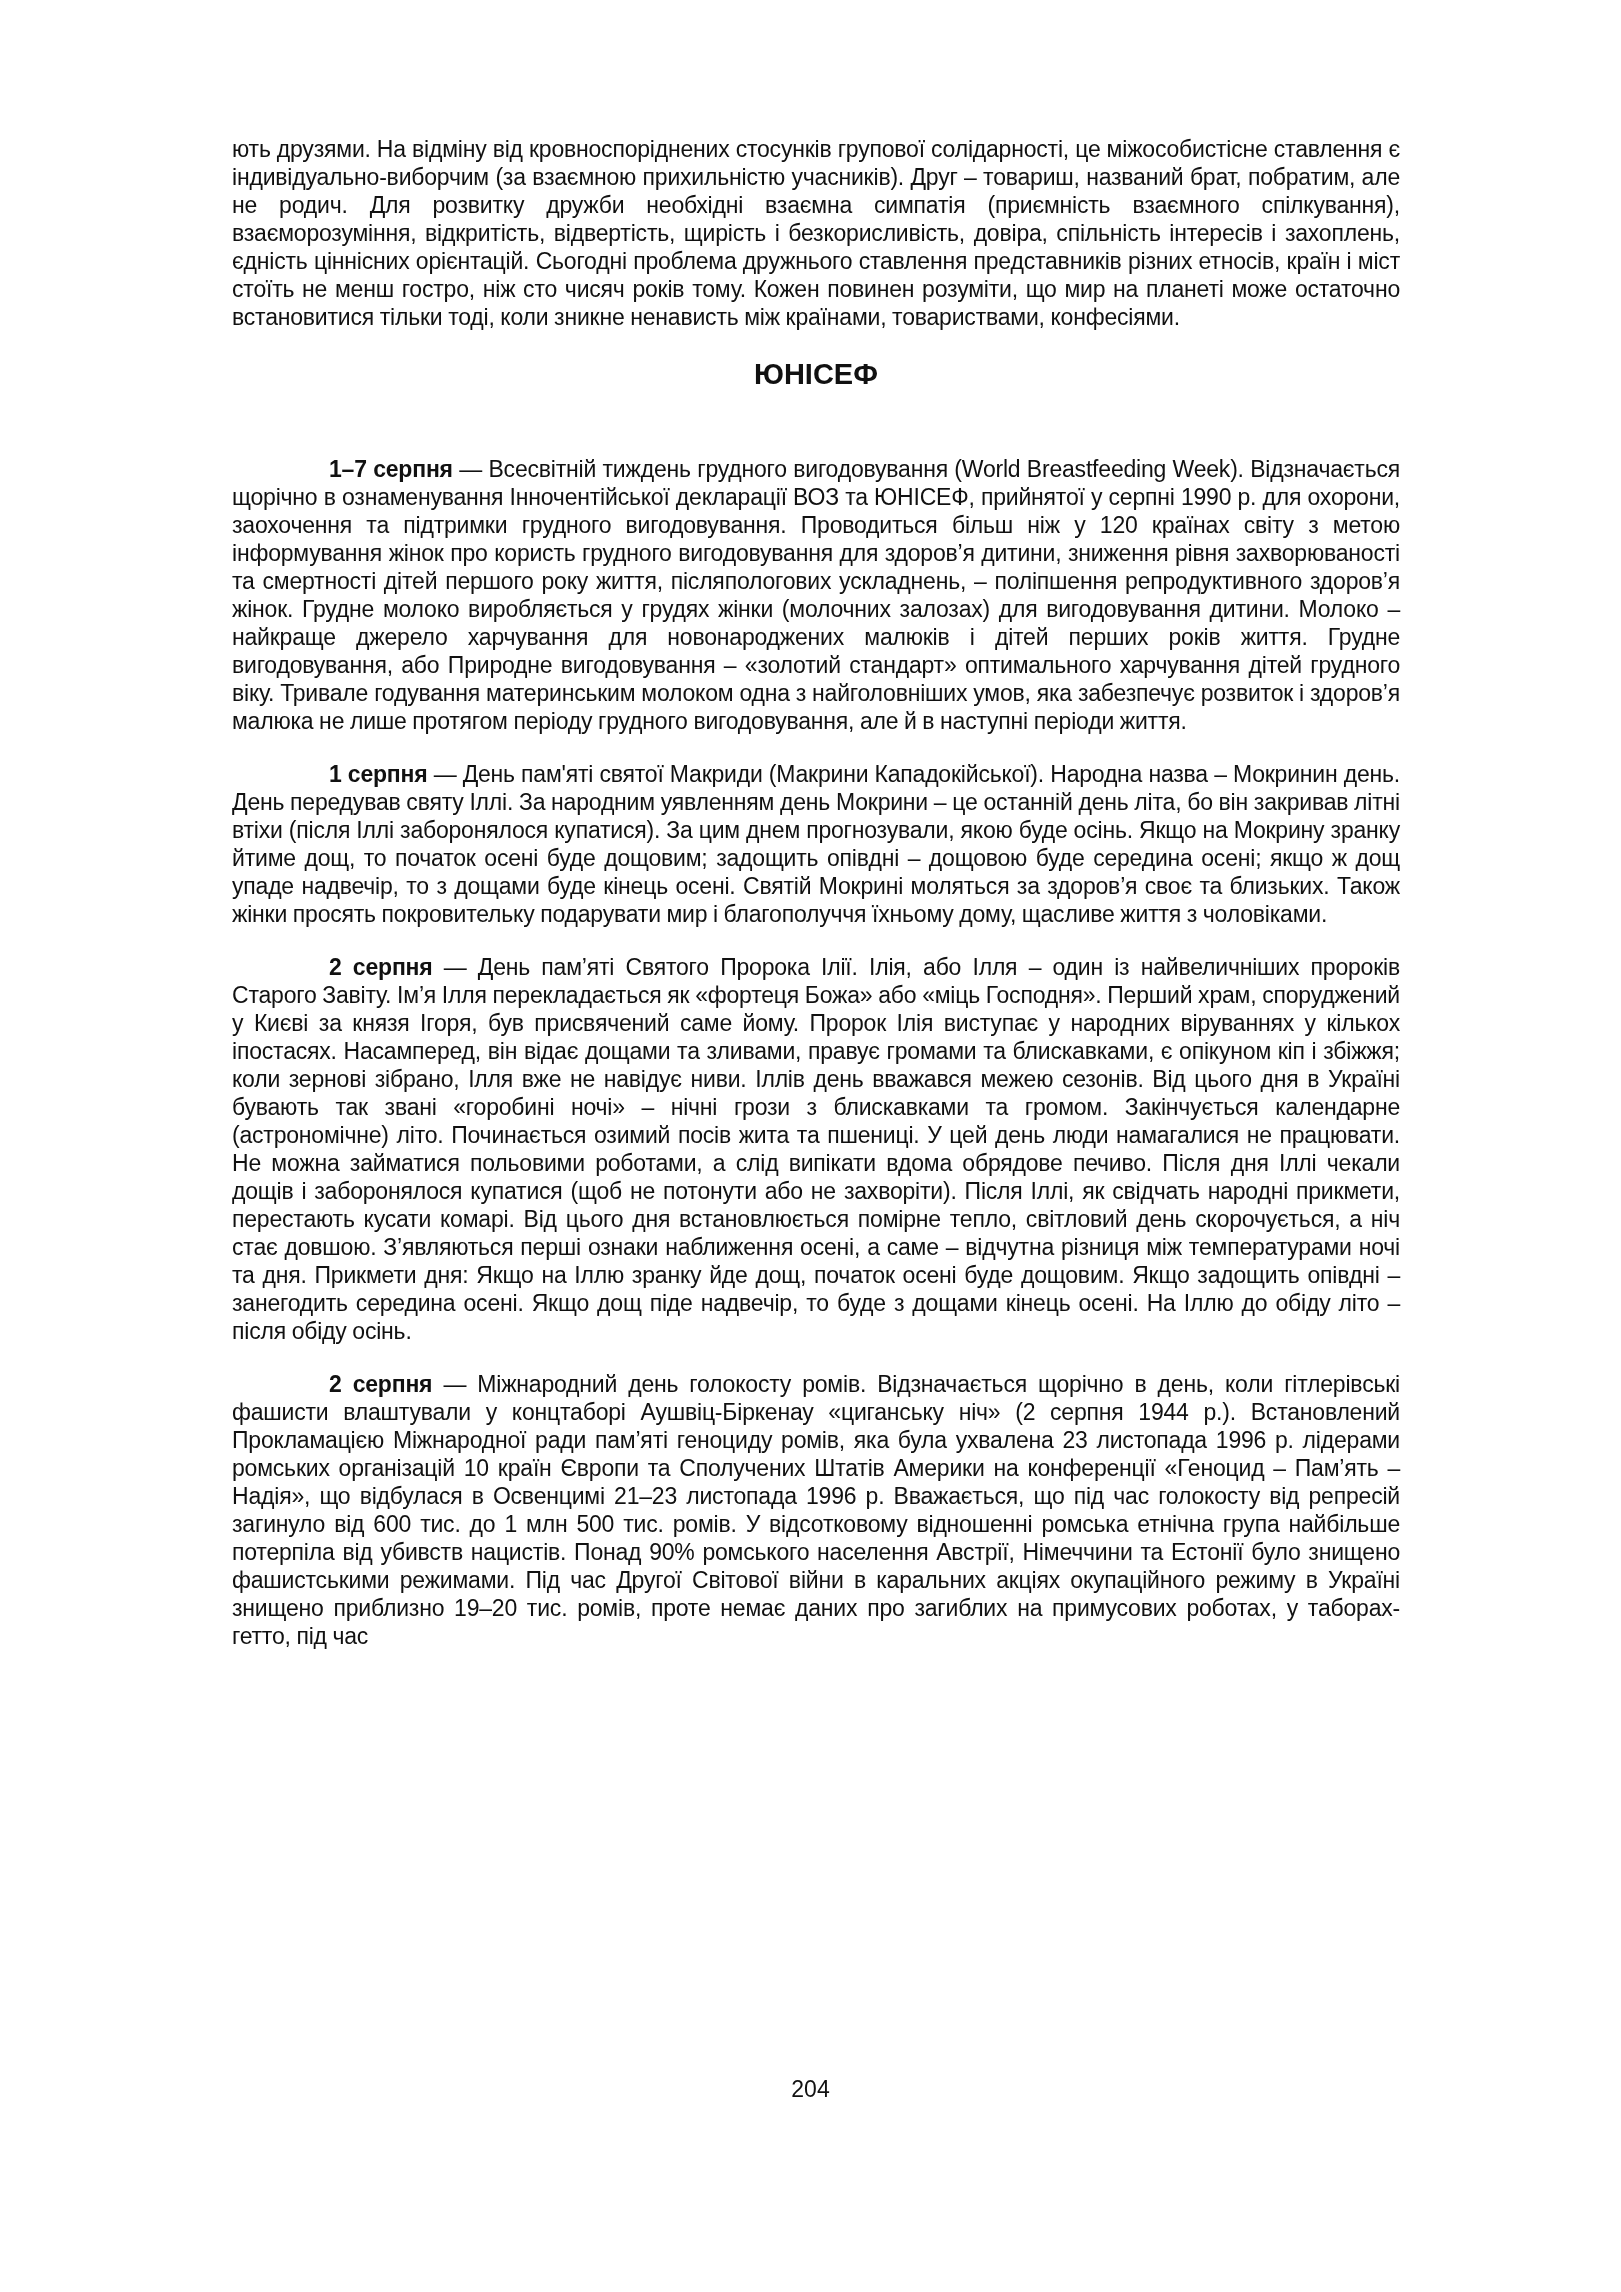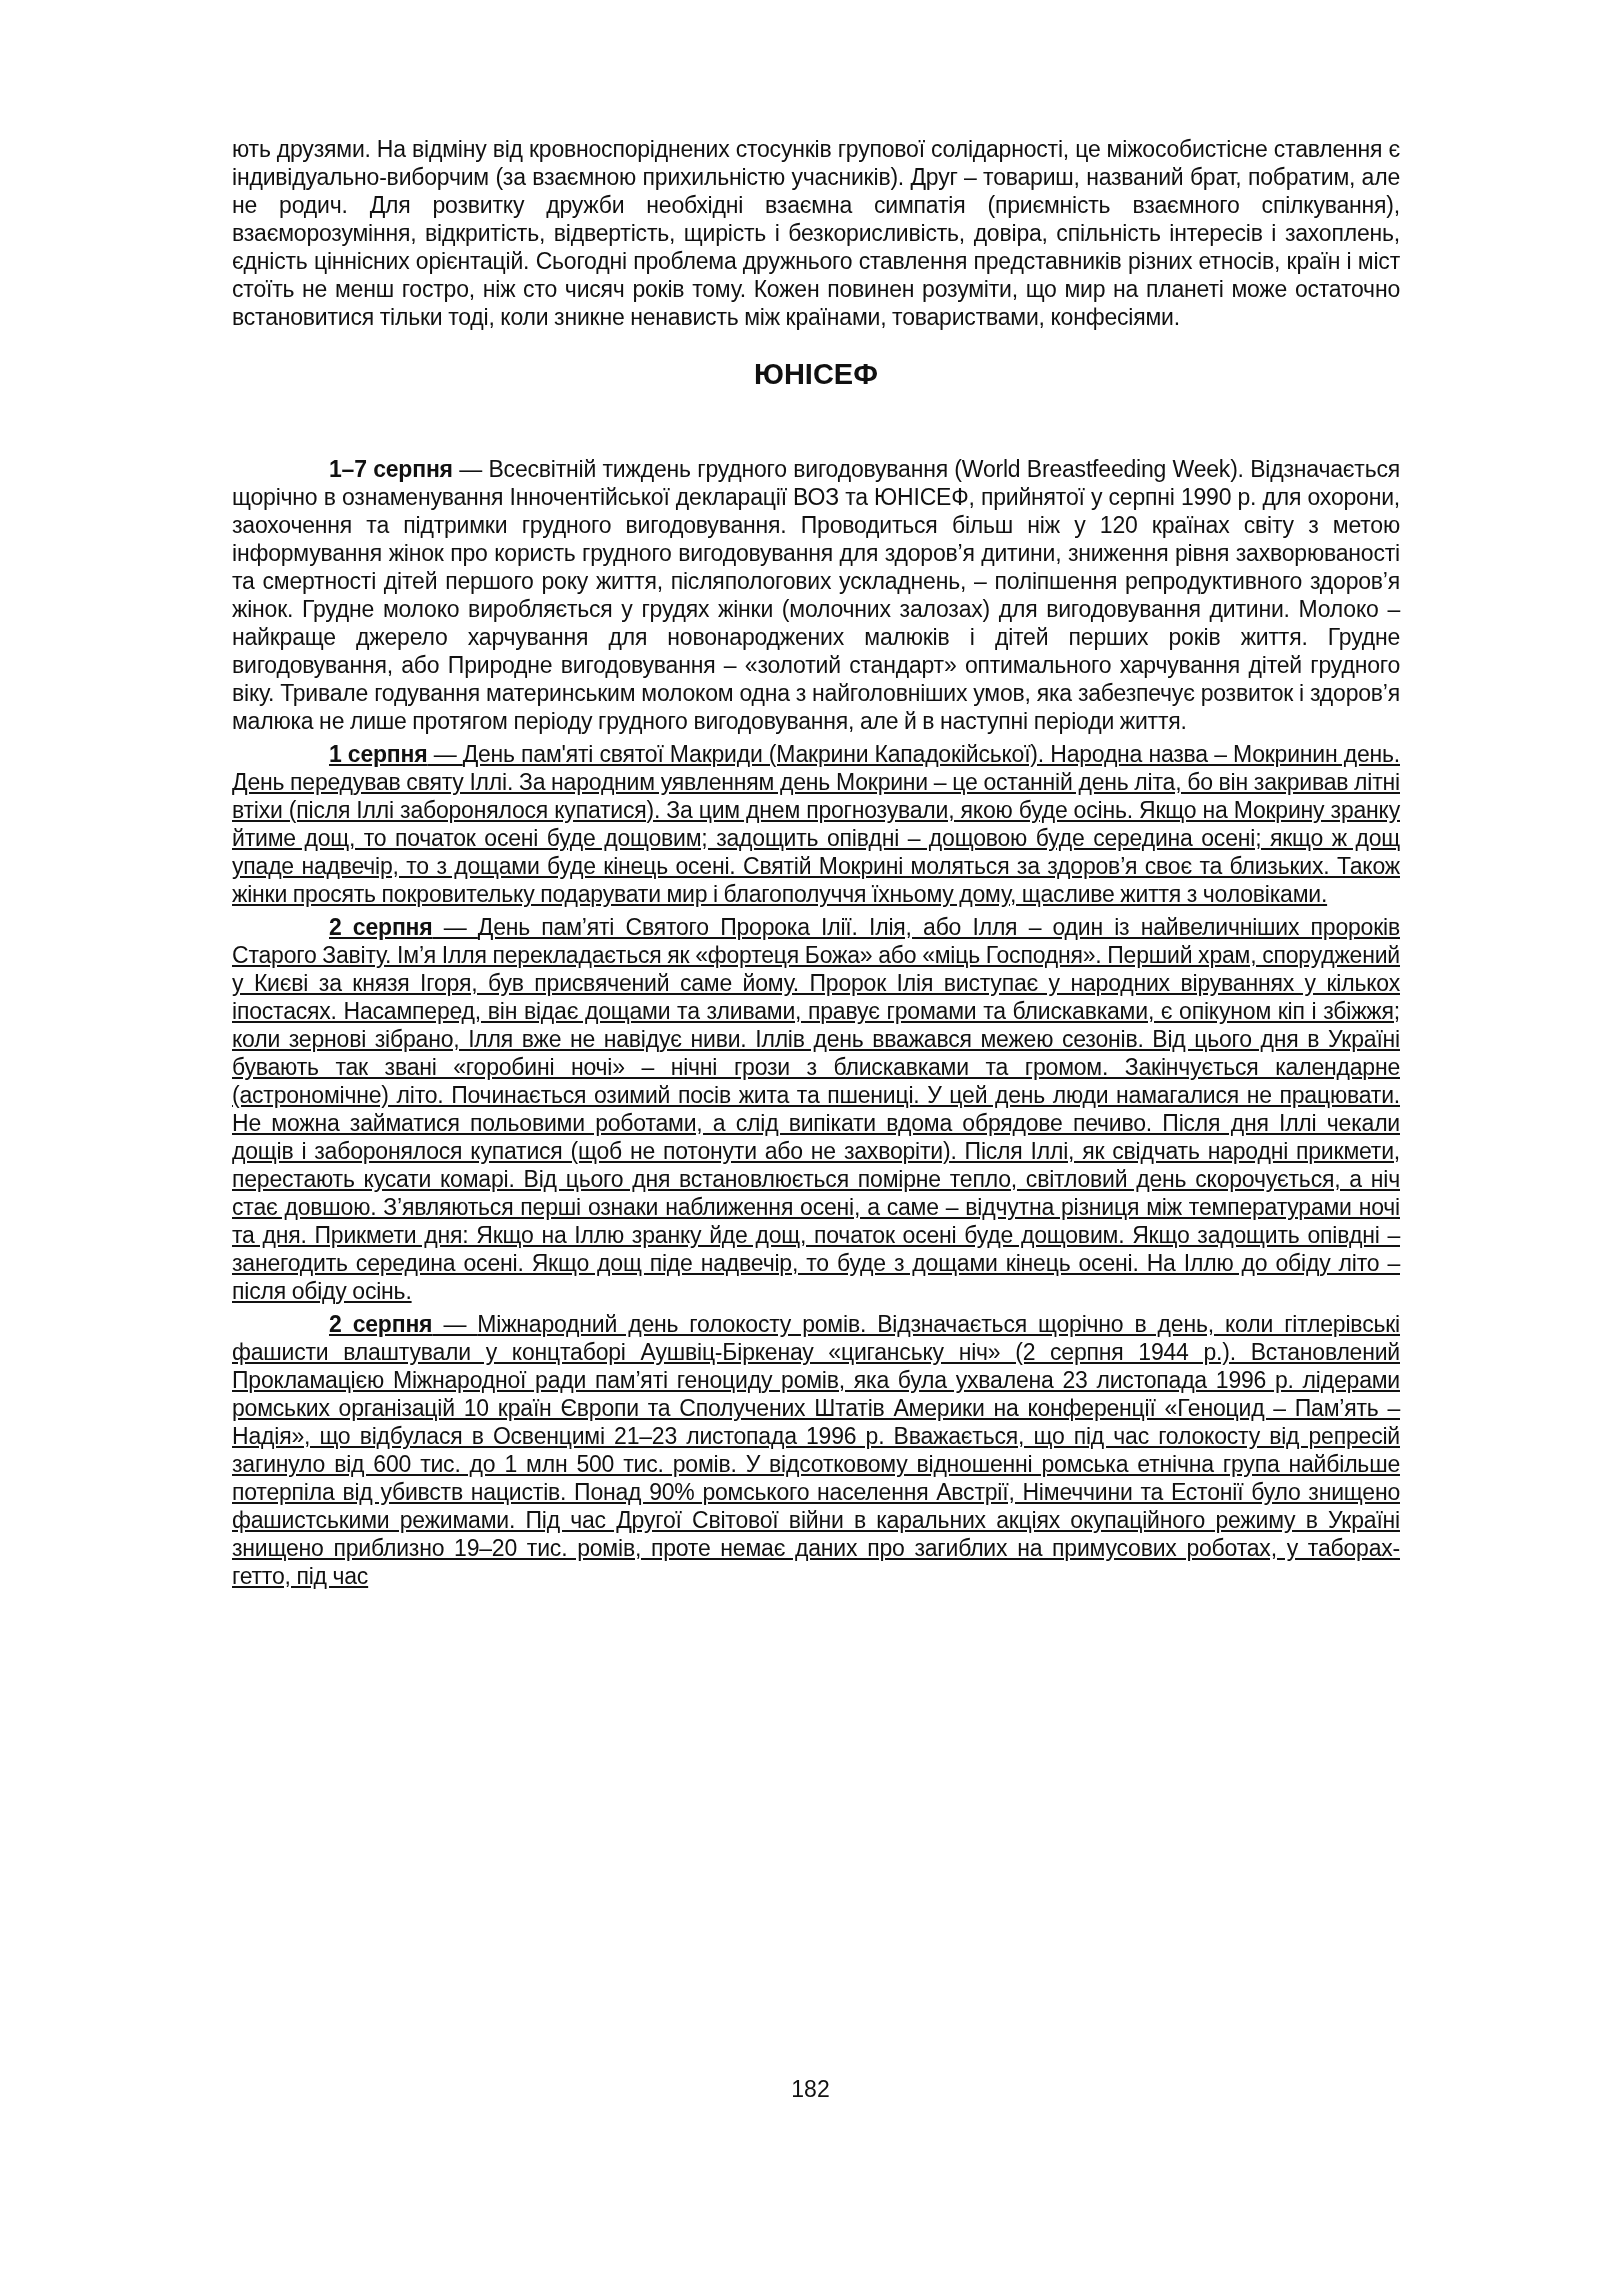--- a/index.html
+++ b/index.html
@@ -27,22 +27,21 @@
     line-height: 28px;
     text-align: justify;
     hyphens: manual;
     letter-spacing: -0.2px;
     word-spacing: -0.5px;
   }
   p.para.indent {
     text-indent: 97px;
   }
   p.para + p.para {
-    margin-top: 5px;
-    text-decoration: underline;
+    margin-top: 25px;
   }
   .date {
     font-weight: bold;
   }
   .section-title {
     margin: 25.5px 0 63px 0;
     text-align: center;
     font-size: 29px;
     line-height: 35px;
     font-weight: bold;
@@ -70,14 +69,14 @@
   <p class="para indent"><span class="date">1–7 серпня</span><span> — </span><span>Всесвітній тиждень грудного вигодовування (World Breastfeeding Week). Відзначається щорічно в ознаменування Інночентійської декларації ВОЗ та ЮНІСЕФ, прийнятої у серпні 1990 р. для охорони, заохочення та підтримки грудного вигодовування. Проводиться більш ніж у 120 країнах світу з метою інформування жінок про користь грудного вигодовування для здоров’я дитини, зниження рівня захворюваності та смертності дітей першого року життя, післяпологових ускладнень, – поліпшення репродуктивного здоров’я жінок. Грудне молоко виробляється у грудях жінки (молочних залозах) для вигодовування дитини. Молоко – найкраще джерело харчування для новонароджених малюків і дітей перших років життя. Грудне вигодовування, або Природне вигодовування – «золотий стандарт» оптимального харчування дітей грудного віку. Тривале годування материнським молоком одна з найголовніших умов, яка забезпечує розвиток і здоров’я малюка не лише протягом періоду грудного вигодовування, але й в наступні періоди життя.</span></p>
 
   <p class="para indent"><span class="date">1 серпня</span><span> — </span><span>День пам'яті святої Макриди (Макрини Кападокійської). Народна назва – Мокринин день.  День передував святу Іллі. За народним уявленням день Мокрини – це останній день літа, бо він закривав літні втіхи (після Іллі заборонялося купатися). За цим днем прогнозували, якою буде осінь. Якщо на Мокрину зранку йтиме дощ, то початок осені буде дощовим; задощить опівдні – дощовою буде середина осені; якщо ж дощ упаде надвечір, то з дощами буде кінець осені. Святій Мокрині моляться за здоров’я своє та близьких. Також жінки просять покровительку подарувати мир і благополуччя їхньому дому, щасливе життя з чоловіками.</span></p>
 
   <p class="para indent"><span class="date">2 серпня</span><span> — </span><span>День пам’яті Святого Пророка Ілії. Ілія, або Ілля – один із найвеличніших пророків Старого Завіту. Ім’я Ілля перекладається як «фортеця Божа» або «міць Господня». Перший храм, споруджений у Києві за князя Ігоря, був присвячений саме йому. Пророк Ілія виступає у народних віруваннях у кількох іпостасях. Насамперед, він відає дощами та зливами, правує громами та блискавками, є опікуном кіп і збіжжя; коли зернові зібрано, Ілля вже не навідує ниви.  Іллів день вважався межею сезонів. Від цього дня в Україні бувають так звані «горобині ночі» – нічні грози з блискавками та громом. Закінчується календарне (астрономічне) літо. Починається озимий посів жита та пшениці. У цей день люди намагалися не працювати. Не можна займатися польовими роботами, а слід випікати вдома обрядове печиво. Після дня Іллі чекали дощів і заборонялося купатися (щоб не потонути або не захворіти). Після Іллі, як свідчать народні прикмети, перестають кусати комарі. Від цього дня встановлюється помірне тепло, світловий день скорочується, а ніч стає довшою. З’являються перші ознаки наближення осені, а саме – відчутна різниця між температурами ночі та дня. Прикмети дня: Якщо на Іллю зранку йде дощ, початок осені буде дощовим. Якщо задощить опівдні – занегодить середина осені. Якщо дощ піде надвечір, то буде з дощами кінець осені. На Іллю до обіду літо – після обіду осінь.</span></p>
 
   <p class="para indent"><span class="date">2 серпня</span><span> — </span><span>Міжнародний день голокосту ромів. Відзначається щорічно в день, коли гітлерівські фашисти влаштували у концтаборі Аушвіц-Біркенау «циганську ніч» (2 серпня 1944 р.). Встановлений Прокламацією Міжнародної ради пам’яті геноциду ромів, яка була ухвалена 23 листопада 1996 р. лідерами ромських організацій 10 країн Європи та Сполучених Штатів Америки на конференції «Геноцид – Пам’ять – Надія», що відбулася в Освенцимі 21–23 листопада 1996 р. Вважається, що під час голокосту від репресій загинуло від 600 тис. до 1 млн 500 тис. ромів. У відсотковому відношенні ромська етнічна група найбільше потерпіла від убивств нацистів. Понад 90% ромського населення Австрії, Німеччини та Естонії було знищено фашистськими режимами. Під час Другої Світової війни в каральних акціях окупаційного режиму в Україні знищено приблизно 19–20 тис. ромів, проте немає даних про загиблих на примусових роботах, у таборах-гетто, під час</span></p>
 
 </div>
 
-<div class="page-number">182</div>
+<div class="page-number">204</div>
 
 
 </body></html>

